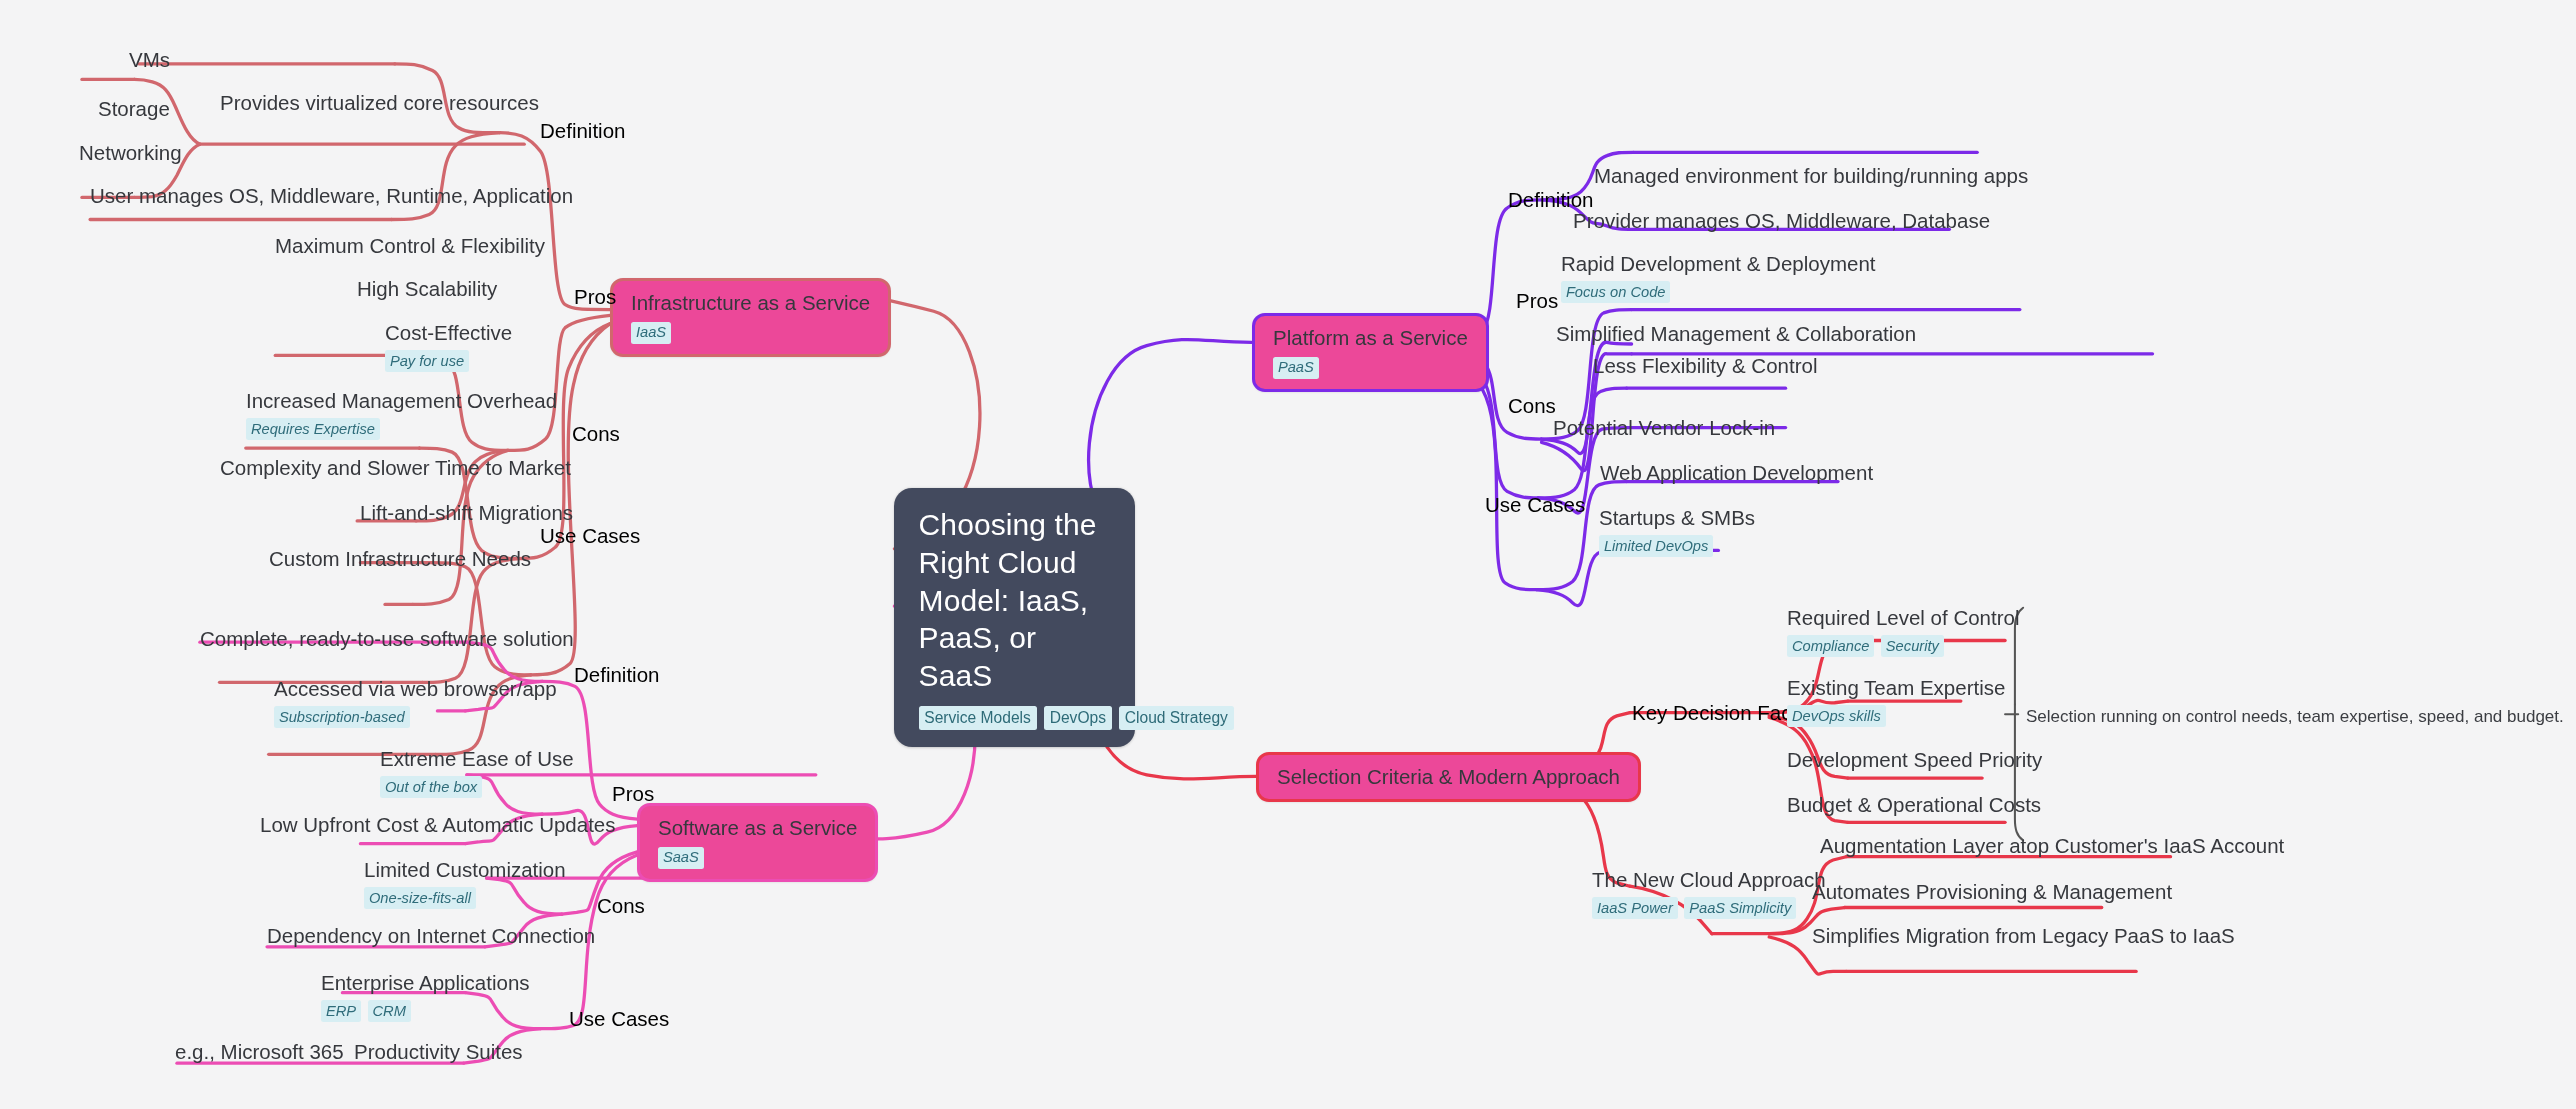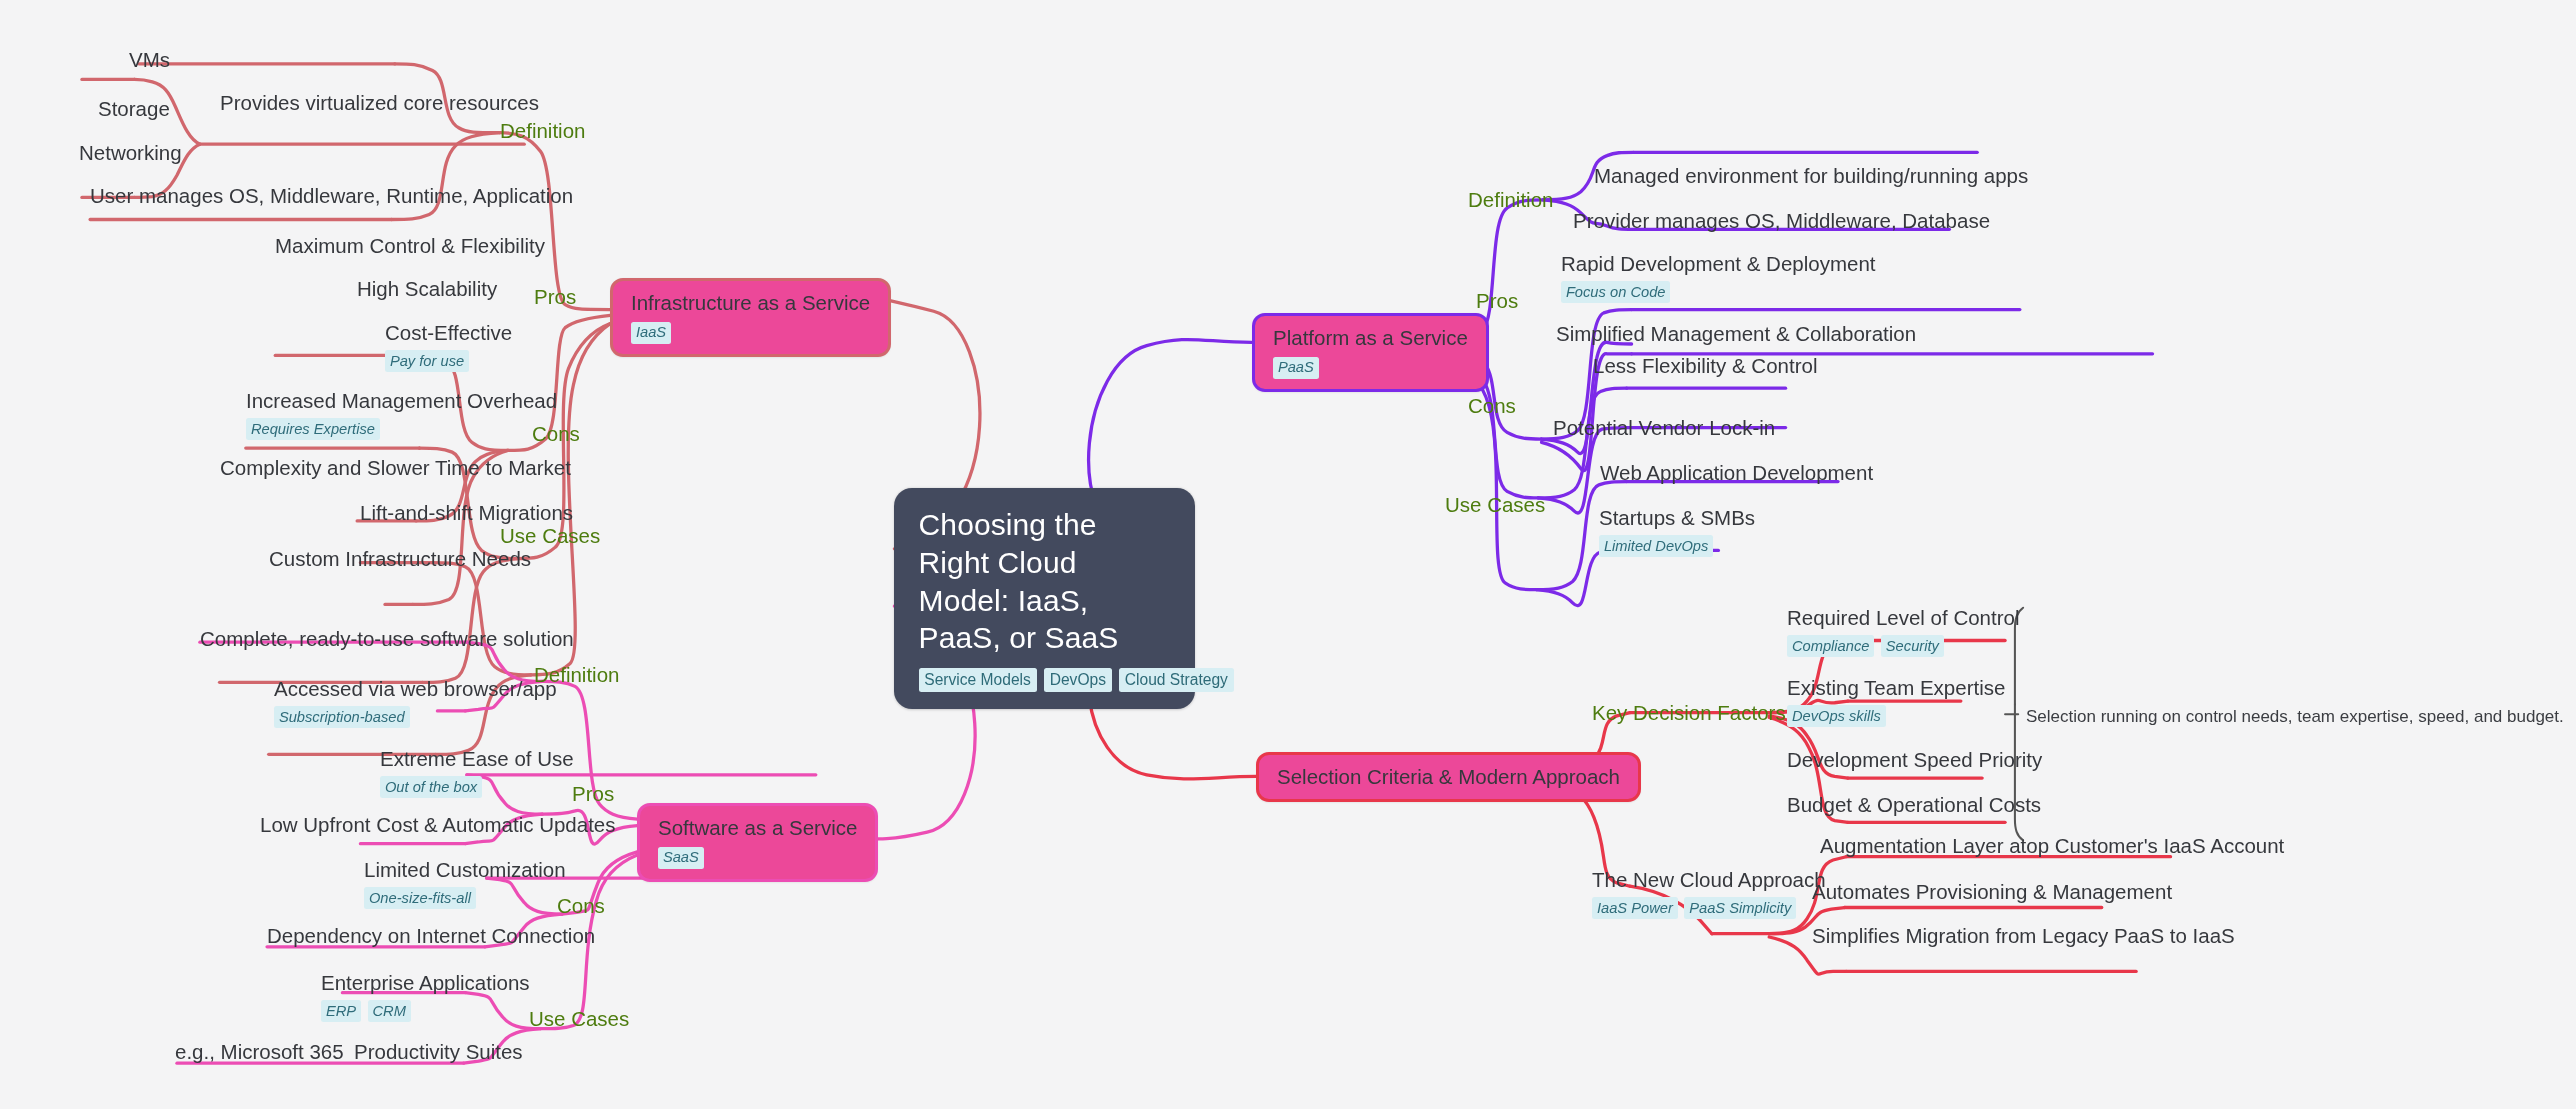--- a/index.html
+++ b/index.html
@@ -58,21 +58,21 @@
     position: absolute;
     white-space: nowrap;
   }
   .leaf .leaf-text {
     font-size: 20.5px; color: #36383d; line-height: 1.15; display: block;
   }
   .leaf .leaf-tags { display: flex; gap: 6.6px; margin-top: 5.7px; }
 
   .edge-label {
     position: absolute;
-    font-size: 20.5px; color: #4d7c0f; white-space: nowrap; line-height: 1;
+    font-size: 20.5px; color: #000000; white-space: nowrap; line-height: 1; margin-left: 40px;
   }
 
   .annotation {
     position: absolute;
     font-size: 17px; color: #3b3d42; white-space: nowrap; line-height: 1;
   }
 </style>
 </head>
 <body>
 
@@ -207,21 +207,21 @@
       </g>
 
       <g stroke="#555" stroke-width="2.5" fill="none">
         <path d="M2470,742 C2462,748 2460,756 2460,768 L2460,860"></path>
         <path d="M2460,860 L2460,1000 C2460,1012 2462,1020 2470,1026"></path>
         <path d="M2448,872 L2464,872"></path>
       </g>
     </g>
   </svg>
 
-  <div class="center-node" style="left:894px; top:488px; width:301px;">
+  <div class="center-node" style="left:894px; top:488px; width:241px;">
     <div class="center-title">Choosing the Right Cloud
 Model: IaaS, PaaS, or SaaS</div>
     <div class="center-tags">
       <span class="tag">Service Models</span>
       <span class="tag">DevOps</span>
       <span class="tag">Cloud Strategy</span>
     </div>
   </div>
 
   <div class="branch-node" style="left:610px; top:278px; border-color:#d1676d;">

